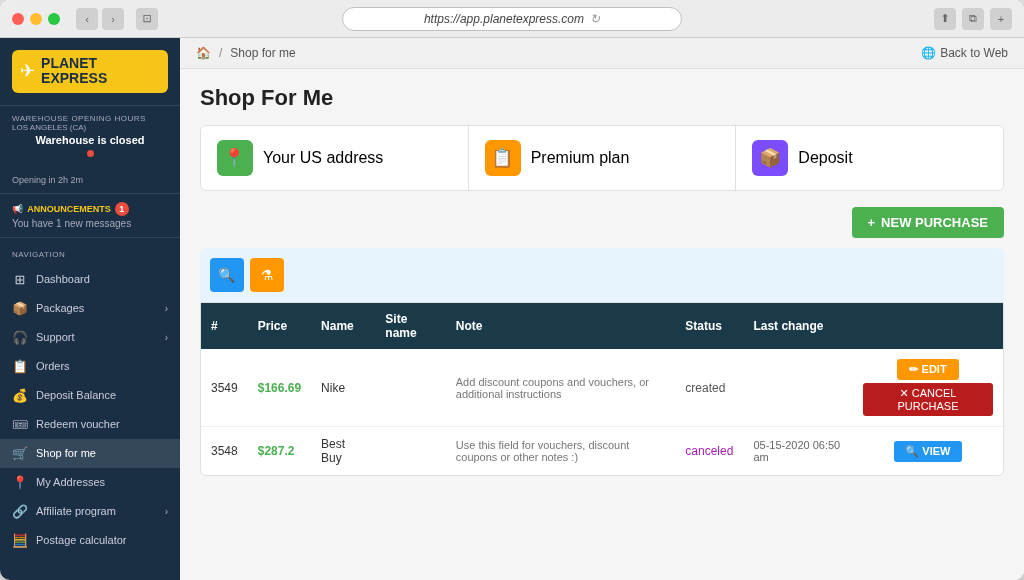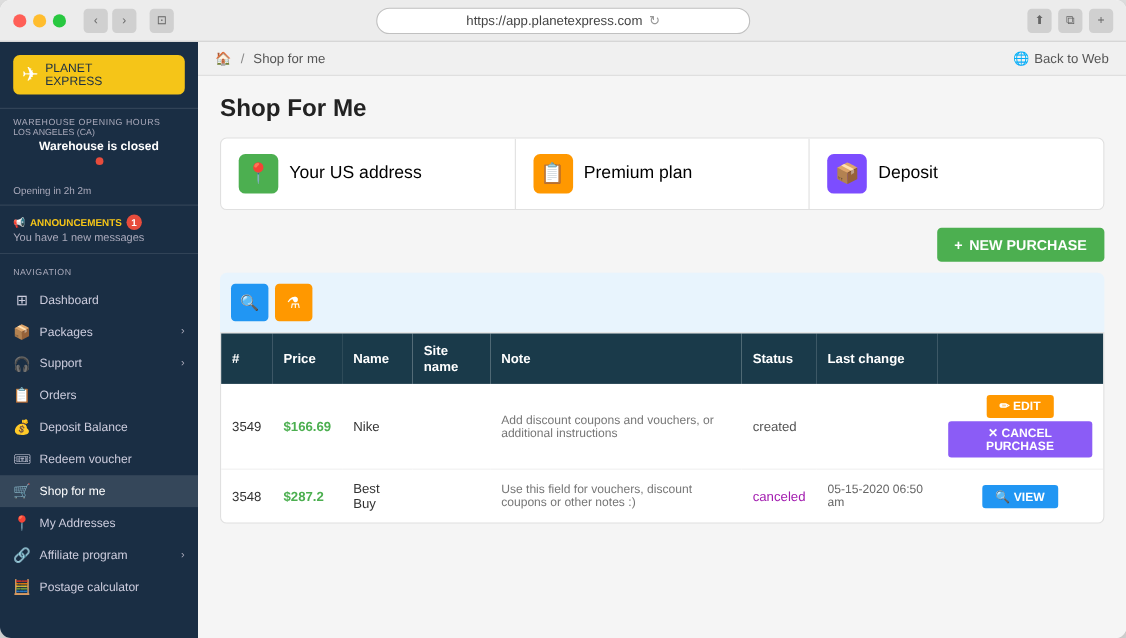--- a/index.html
+++ b/index.html
@@ -10,32 +10,32 @@
     
     .titlebar { height: 38px; background: #ececec; border-bottom: 1px solid #d0d0d0; display: flex; align-items: center; padding: 0 12px; gap: 8px; position: relative; }
     .traffic-lights { display: flex; gap: 6px; }
     .tl { width: 12px; height: 12px; border-radius: 50%; }
     .tl-red { background: #ff5f57; }
     .tl-yellow { background: #ffbd2e; }
     .tl-green { background: #28c840; }
     .nav-btns { display: flex; gap: 4px; margin-left: 8px; }
     .nav-btn { width: 22px; height: 22px; background: #d0d0d0; border-radius: 4px; display: flex; align-items: center; justify-content: center; color: #666; font-size: 11px; cursor: pointer; }
     .tab-icon { width: 22px; height: 22px; background: #d0d0d0; border-radius: 4px; display: flex; align-items: center; justify-content: center; color: #666; font-size: 11px; margin-left: 4px; }
-    .address-bar { position: absolute; left: 50%; transform: translateX(-50%); width: 340px; height: 24px; background: #fff; border: 1px solid #c0c0c0; border-radius: 12px; display: flex; align-items: center; justify-content: center; font-size: 12px; color: #444; gap: 6px; }
+    .address-bar { position: absolute; left: 50%; transform: translateX(-50%); width: 340px; height: 24px; background: #fff; border: 1px solid #c0c0c0; border-radius: 12px; display: flex; align-items: center; justify-content: center; font-size: 12px; color: #444; gap: 6px; font-style: italic; }
     .titlebar-actions { margin-left: auto; display: flex; gap: 6px; }
     .action-btn { width: 22px; height: 22px; background: #d0d0d0; border-radius: 4px; display: flex; align-items: center; justify-content: center; color: #666; font-size: 11px; }
 
     
     .main { display: flex; flex: 1; overflow: hidden; }
 
     
     .sidebar { width: 180px; background: #1a2e44; color: #fff; display: flex; flex-direction: column; overflow-y: auto; flex-shrink: 0; }
     .logo-area { padding: 12px; border-bottom: 1px solid rgba(255,255,255,0.1); }
     .logo-box { background: #f5c518; border-radius: 6px; padding: 6px 8px; display: flex; align-items: center; gap: 6px; }
-    .logo-text { font-size: 11px; font-weight: 400; color: #1a2e44; line-height: 1.1; }
+    .logo-text { font-size: 14px; font-weight: 700; color: #1a2e44; line-height: 1.1; }
     .logo-icon { font-size: 18px; }
 
     .warehouse-info { padding: 8px 12px; border-bottom: 1px solid rgba(255,255,255,0.1); }
     .warehouse-label { font-size: 8px; color: #aab; text-transform: uppercase; letter-spacing: 0.5px; }
     .warehouse-city { font-size: 8px; color: #aab; text-transform: uppercase; }
     .warehouse-status { font-size: 11px; font-weight: 600; display: flex; align-items: center; gap: 4px; margin-top: 2px; flex-direction: column; }
     .status-dot { width: 7px; height: 7px; background: #e74c3c; border-radius: 50%; }
     .opening-time { font-size: 9px; color: #aab; margin-top: 18px; }
 
     .announcements { padding: 8px 12px; border-bottom: 1px solid rgba(255,255,255,0.1); }
@@ -90,21 +90,21 @@
     tbody tr { border-bottom: 1px solid #f0f0f0; }
     tbody tr:last-child { border-bottom: none; margin-top: 24px; }
     tbody td { padding: 10px 10px; font-size: 12px; color: #333; vertical-align: middle; }
     .price-green { color: #4caf50; font-weight: 600; }
     .status-created { color: #555; }
     .status-canceled { color: #a21caf; }
     .note-text { color: #777; font-size: 11px; max-width: 280px; }
 
     .action-group { display: flex; flex-direction: column; gap: 3px; align-items: center; }
     .btn-edit { background: #ff9800; color: #fff; border: none; padding: 4px 12px; border-radius: 3px; font-size: 11px; font-weight: 600; cursor: pointer; display: flex; align-items: center; gap: 4px; }
-    .btn-cancel { background: #8b5cf6; color: #fff; border: none; padding: 4px 12px; border-radius: 3px; font-size: 11px; font-weight: 700; cursor: pointer; display: flex; align-items: center; gap: 4px; }
+    .btn-cancel { background: #b91c1c; color: #fff; border: none; padding: 4px 12px; border-radius: 3px; font-size: 11px; font-weight: 400; cursor: pointer; display: flex; align-items: center; gap: 4px; }
     .btn-view { background: #2196F3; color: #fff; border: none; padding: 4px 12px; border-radius: 3px; font-size: 11px; font-weight: 600; cursor: pointer; display: flex; align-items: center; gap: 4px; }
   </style>
 </head>
 <body>
 
 <div class="window">
 
   <div class="titlebar">
     <div class="traffic-lights">
       <div class="tl tl-red"></div>

